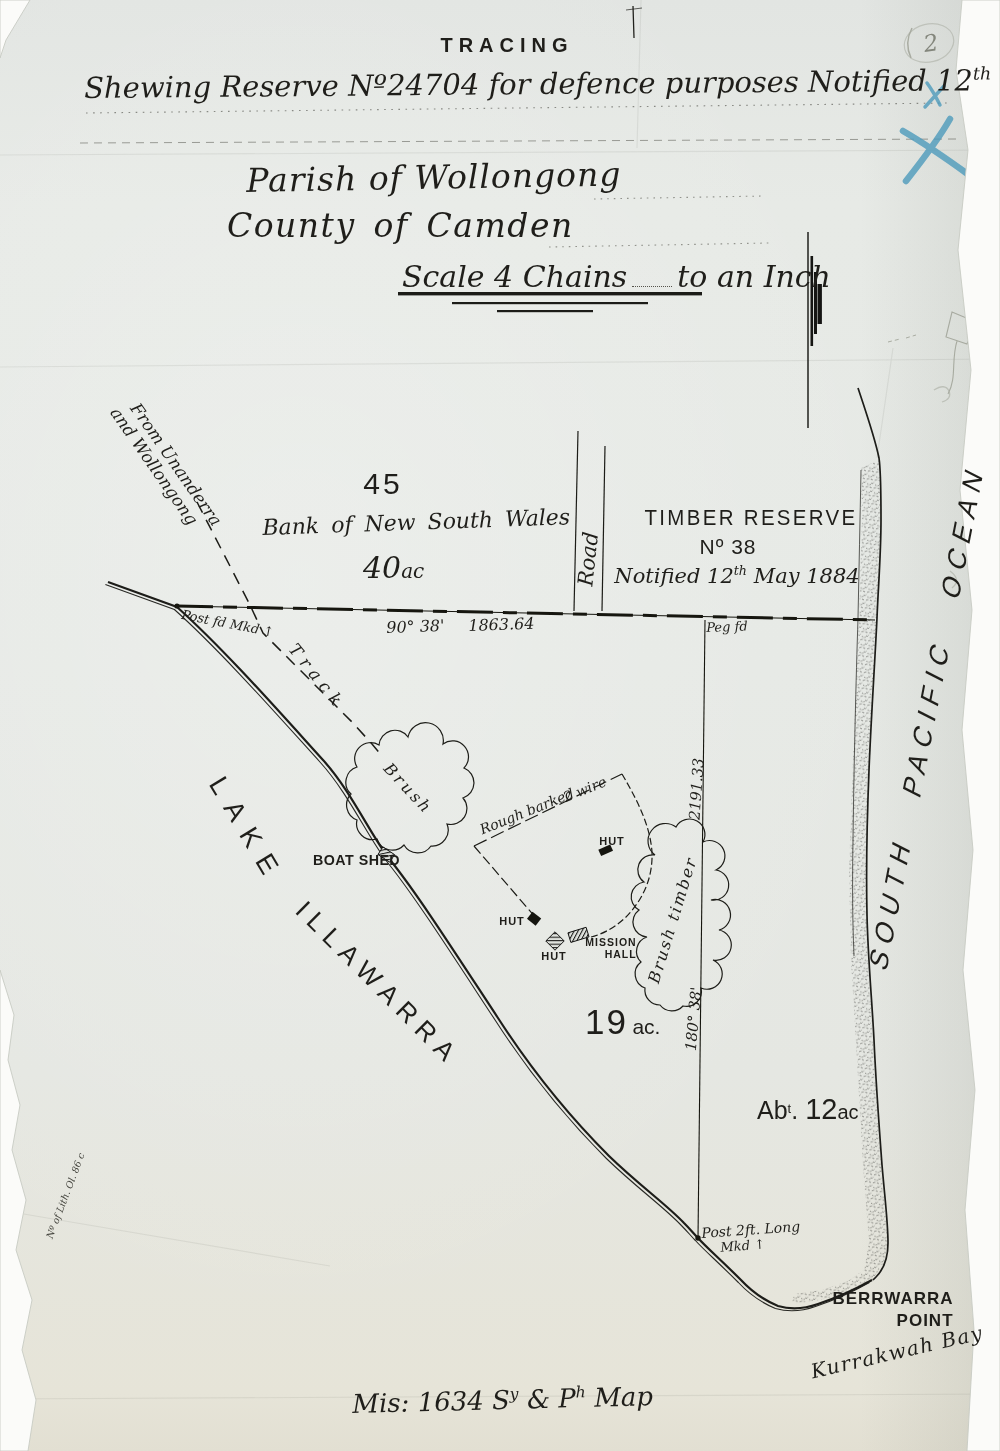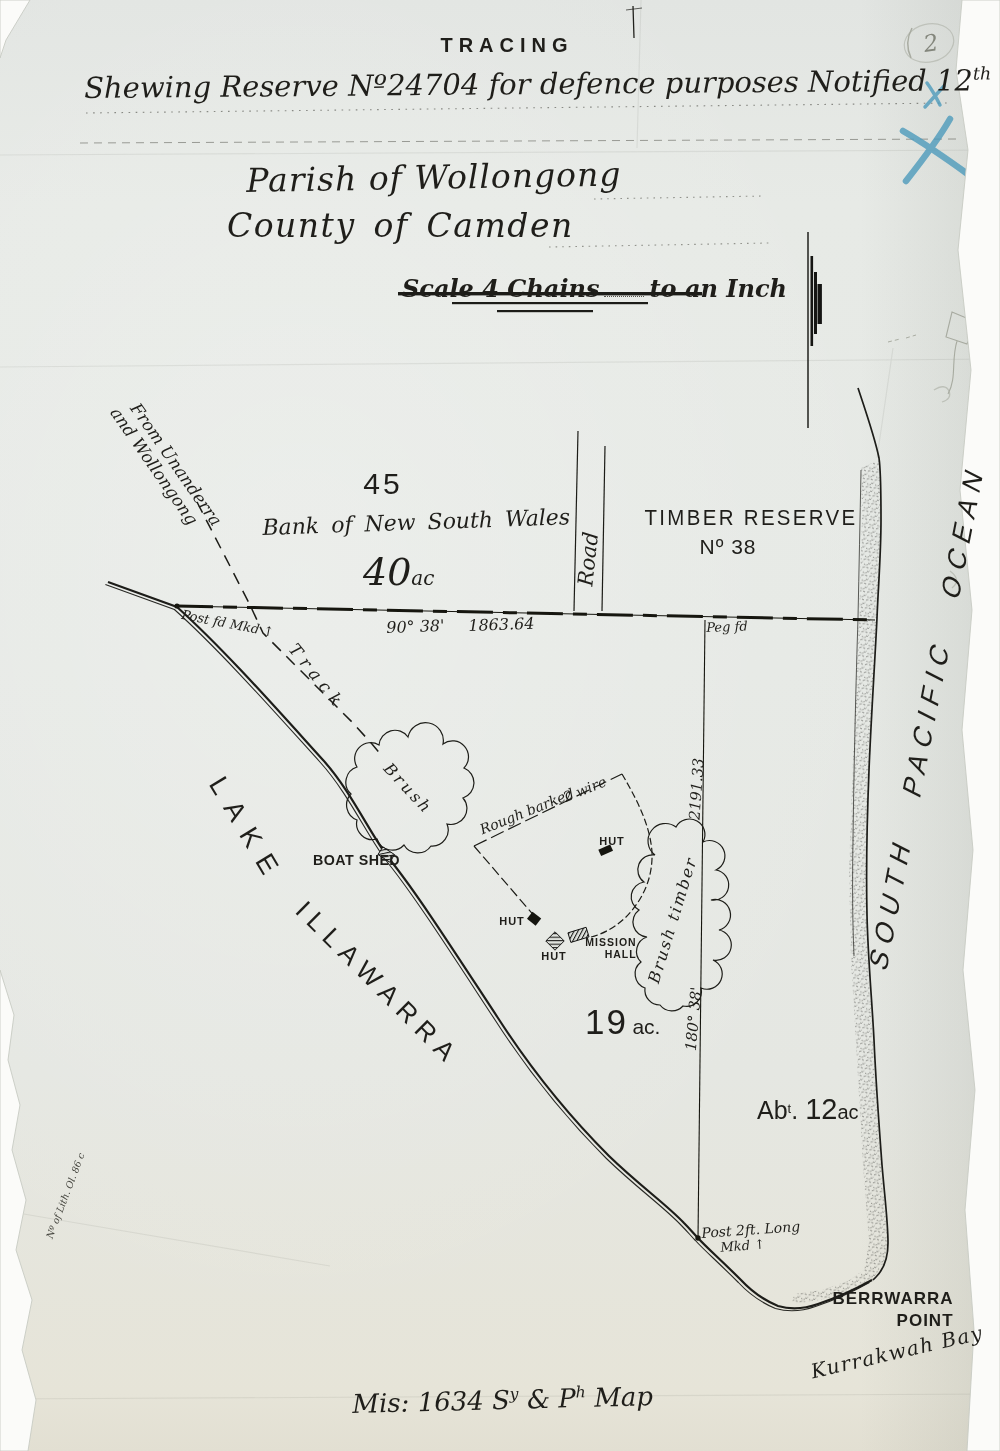--- a/index.html
+++ b/index.html
@@ -138,36 +138,39 @@
 
   <div class="lbl print ctr" style="left:507px;top:45px;font-size:20px;font-weight:700;letter-spacing:6px;">TRACING</div>
 
   <div class="lbl script" style="left:84px;top:72px;font-size:29px;transform:rotate(-0.5deg);transform-origin:0 0;">
     <span>Shewing Reserve Nº24704 for defence purposes Notified 12</span><span class="sup">th</span><span> Sep</span>
   </div>
 
   <div class="lbl script" style="left:246px;top:163px;font-size:33px;letter-spacing:1px;transform:rotate(-1deg);transform-origin:0 0;">Parish of Wollongong</div>
   <div class="lbl script" style="left:215px;top:208px;font-size:33px;letter-spacing:1.5px;word-spacing:6px;margin-left:12px;">County of Camden</div>
 
-  <div class="lbl script" style="left:402px;top:276px;font-size:24px;font-weight:bold;">
+  <div class="lbl script" style="left:402px;top:260px;font-size:30px;">
     <span>Scale 4 Chains</span><span class="leader"></span><span>to an Inch</span>
   </div>
 
   <div class="lbl script ctr" style="left:931px;top:44px;font-size:23px;color:#83867c;transform:translate(-50%,-50%) rotate(-8deg);">2</div>
 
   <div class="lbl print ctr" style="left:383px;top:484px;font-size:30px;letter-spacing:3px;">45</div>
   <div class="lbl script" style="left:262px;top:516px;font-size:22px;word-spacing:5px;transform:rotate(-2deg);transform-origin:0 0;">Bank of New South Wales</div>
   <div class="lbl script" style="left:363px;top:551px;">
-    <span style="font-size:38px;">40</span><span style="font-size:20px;">ac</span>
+    <span style="font-size:30px;">40</span><span style="font-size:20px;">ac</span>
   </div>
 
   <div class="lbl script ctr" style="left:589px;top:559px;font-size:21px;transform:translate(-50%,-50%) rotate(-84deg);">Road</div>
 
   <div class="lbl print ctr" style="left:751px;top:518px;font-size:22px;letter-spacing:2.5px;transform:translate(-50%,-50%) scaleX(.93);">TIMBER RESERVE</div>
   <div class="lbl print ctr" style="left:728px;top:547px;font-size:21px;letter-spacing:1px;">Nº 38</div>
+  <div class="lbl script ctr" style="left:737px;top:576px;font-size:21px;">
+    <span>Notified 12</span><span class="sup">th</span><span> May 1884</span>
+  </div>
 
   <div class="lbl script" style="left:183px;top:608px;font-size:13px;transform:rotate(11deg);transform-origin:0 0;">Post fd Mkd ↑</div>
   <div class="lbl script" style="left:386px;top:619px;font-size:16px;transform:rotate(-2deg);transform-origin:0 0;">90° 38'</div>
   <div class="lbl script" style="left:468px;top:617px;font-size:16px;transform:rotate(-2deg);transform-origin:0 0;">1863.64</div>
   <div class="lbl script" style="left:706px;top:621px;font-size:13px;transform:rotate(-2deg);transform-origin:0 0;">Peg fd</div>
 
   <div class="lbl script ctr" style="left:168px;top:470px;font-size:17px;transform:translate(-50%,-50%) rotate(55deg);text-align:left;">
     <div>From Unanderra</div>
     <div style="margin-left:-8px;">and Wollongong</div>
   </div>

